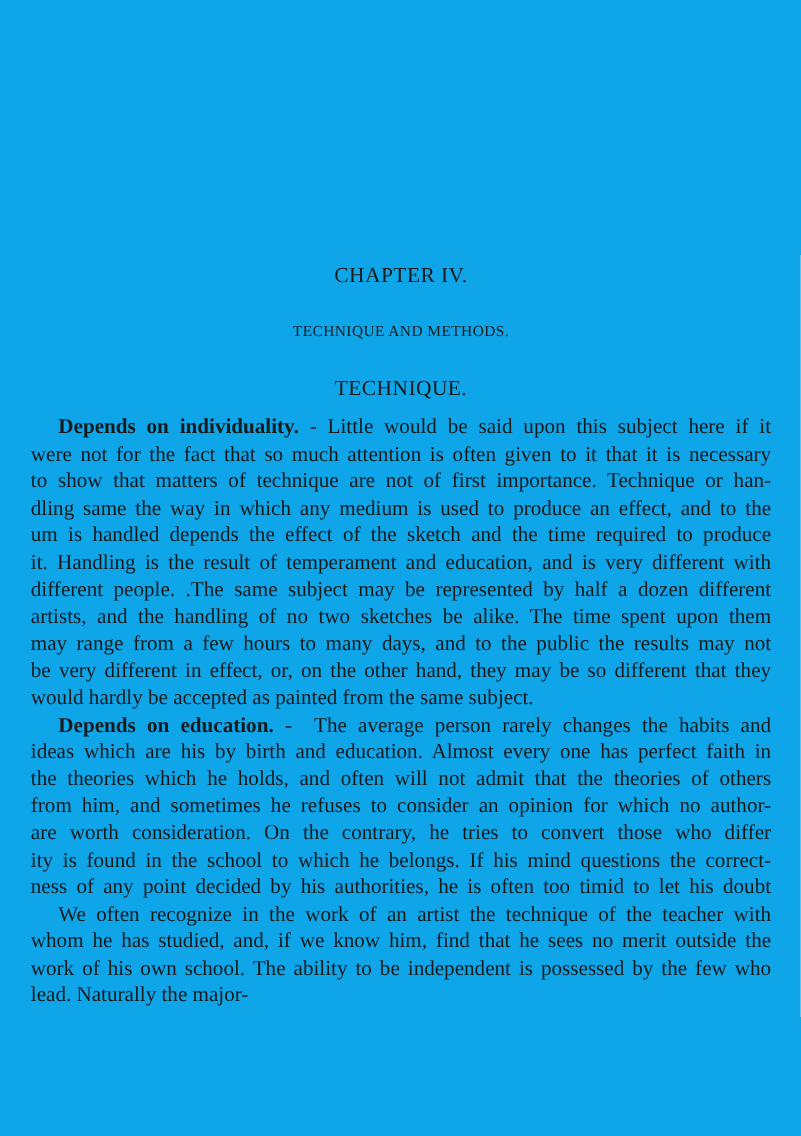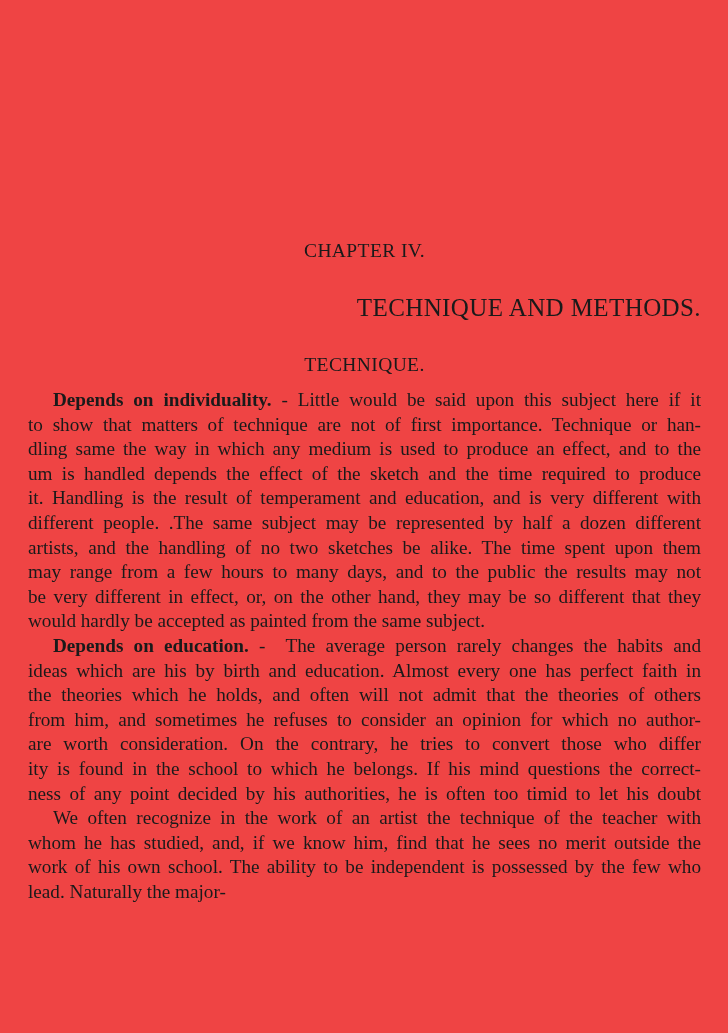--- a/index.html
+++ b/index.html
@@ -5,21 +5,21 @@
 <style>
   html, body {
     margin: 0;
     padding: 0;
     background: #ffffff;
   }
   .page {
     position: relative;
     width: 728px;
     height: 1033px;
-    background: #ef4444;
+    background: #0ea5e9;
     margin: 0 auto;
     overflow: hidden;
     font-family: "Liberation Serif", "DejaVu Serif", serif;
     color: #1a1a1a;
     -webkit-font-smoothing: antialiased;
   }
 
   .content {
     position: absolute;
     left: 28px;
@@ -33,25 +33,25 @@
   }
   .chapter-title {
     font-size: 19.5px;
     line-height: 1;
     letter-spacing: 0.4px;
     padding-top: 241px;
     text-align: center;
     font-weight: 400;
   }
   .section-title {
-    font-size: 25px;
+    font-size: 14px;
     line-height: 1;
     letter-spacing: 0.4px;
     padding-top: 34px;
-    text-align: right;
+    text-align: center;
     font-weight: 400;
   }
   .subsection-title {
     font-size: 19.5px;
     line-height: 1;
     letter-spacing: 0.4px;
     padding-top: 35px;
     text-align: center;
     font-weight: 400;
   }
@@ -91,20 +91,21 @@
     <div class="heading-block">
       <div class="chapter-title">CHAPTER IV.</div>
       <div class="section-title">TECHNIQUE AND METHODS.</div>
       <div class="subsection-title">TECHNIQUE.</div>
     </div>
 
     <div class="body-block">
 
       <div class="para">
         <span class="tline indent"><span class="run-bold">Depends on individuality.</span><span> - Little would be said upon this subject here if it</span></span>
+        <span class="tline">were not for the fact that so much attention is often given to it that it is necessary</span>
         <span class="tline">to show that matters of technique are not of first importance. Technique or han-</span>
         <span class="tline">dling same the way in which any medium is used to produce an effect, and to the</span>
         <span class="tline">um is handled depends the effect of the sketch and the time required to produce</span>
         <span class="tline">it. Handling is the result of temperament and education, and is very different with</span>
         <span class="tline">different people. .The same subject may be represented by half a dozen different</span>
         <span class="tline">artists, and the handling of no two sketches be alike. The time spent upon them</span>
         <span class="tline">may range from a few hours to many days, and to the public the results may not</span>
         <span class="tline">be very different in effect, or, on the other hand, they may be so different that they</span>
         <span class="tline last">would hardly be accepted as painted from the same subject.</span>
       </div>

